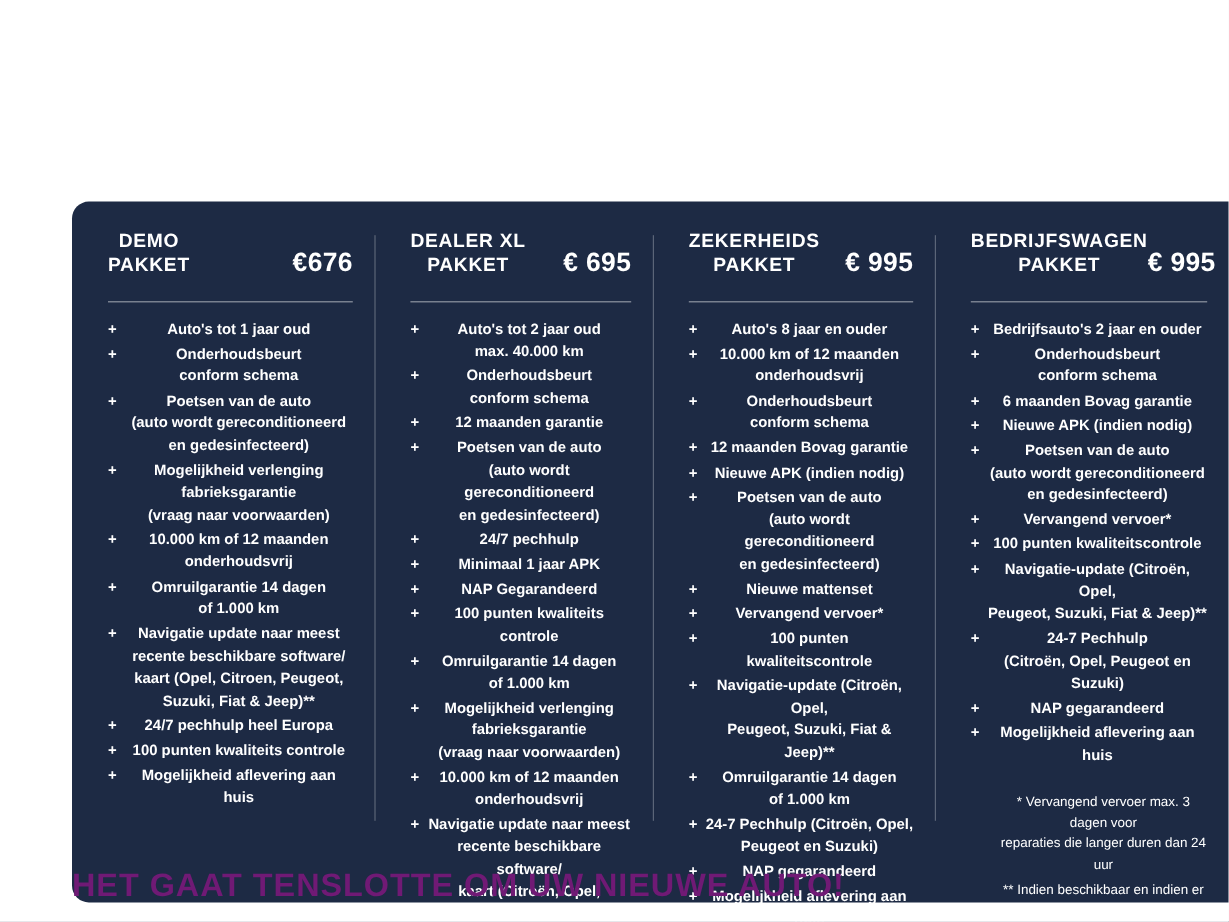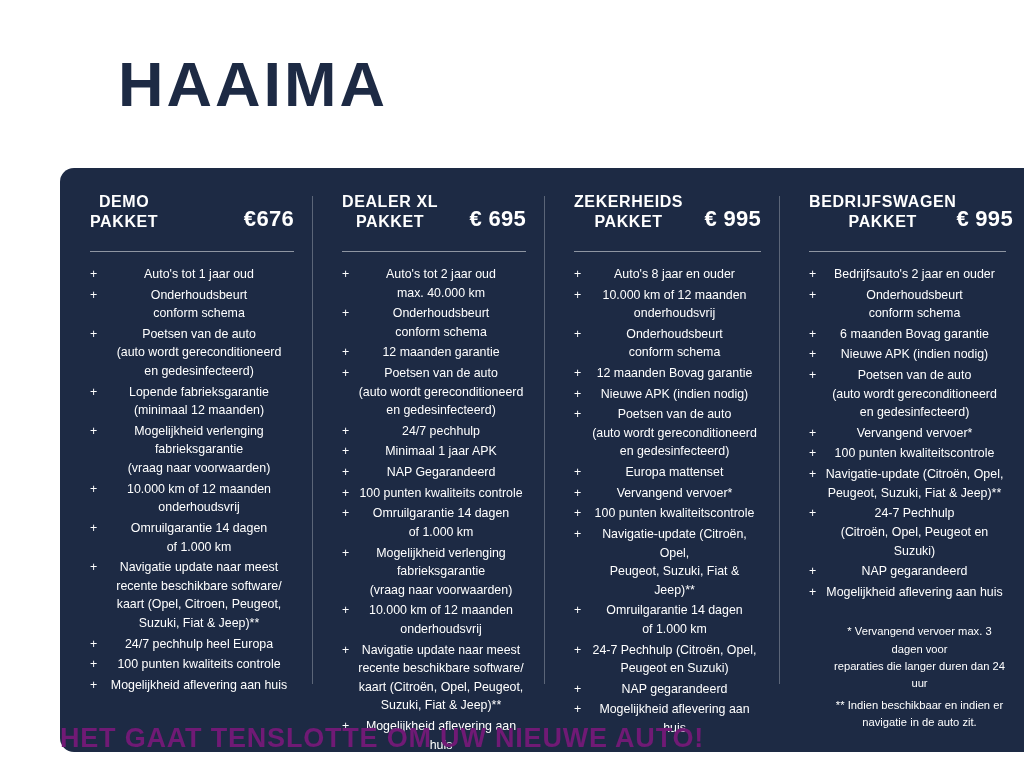--- a/index.html
+++ b/index.html
@@ -105,20 +105,21 @@
   }
   .col-rule {
     margin-top: 7px;
     height: 1px;
     background: rgba(255,255,255,0.5);
   }
   .feat-list {
     list-style: none;
     margin: 13px 0 0 0;
     padding: 0;
+    font-weight: bold;
   }
   .feat {
     position: relative;
     padding-left: 14px;
     margin-bottom: 2px;
     font-size: 12.4px;
     line-height: 1.5;
     white-space: pre-line;
   }
   .feat::before {
@@ -153,42 +154,39 @@
     text-transform: uppercase;
   }
 </style>
 </head>
 <body>
 
 <div class="page">
 
   <div class="header">
     <div class="brand">
-      <div class="brand-name">HAAIMA</div>
     </div>
   </div>
 
   <div class="panel">
 
     <div class="col col-1">
       <div class="col-head">
         <div class="col-title">DEMO
 PAKKET</div>
         <div class="col-price">€676</div>
       </div>
       <div class="col-rule"></div>
       <ul class="feat-list">
         <li class="feat">Auto's tot 1 jaar oud</li>
         <li class="feat">Onderhoudsbeurt
 conform schema</li>
         <li class="feat">Poetsen van de auto
 (auto wordt gereconditioneerd
 en gedesinfecteerd)</li>
-        <li class="feat">Lopende fabrieksgarantie
-(minimaal 12 maanden)</li>
         <li class="feat">Mogelijkheid verlenging
 fabrieksgarantie
 (vraag naar voorwaarden)</li>
         <li class="feat">10.000 km of 12 maanden
 onderhoudsvrij</li>
         <li class="feat">Omruilgarantie 14 dagen
 of 1.000 km</li>
         <li class="feat">Navigatie update naar meest
 recente beschikbare software/
 kaart (Opel, Citroen,  Peugeot,
@@ -245,21 +243,21 @@
         <li class="feat">Auto's 8 jaar en ouder</li>
         <li class="feat">10.000 km of 12 maanden
 onderhoudsvrij</li>
         <li class="feat">Onderhoudsbeurt
 conform schema</li>
         <li class="feat">12 maanden Bovag garantie</li>
         <li class="feat">Nieuwe APK (indien nodig)</li>
         <li class="feat">Poetsen van de auto
 (auto wordt gereconditioneerd
 en gedesinfecteerd)</li>
-        <li class="feat">Europa mattenset</li>
+        <li class="feat">Nieuwe mattenset</li>
         <li class="feat">Vervangend vervoer*</li>
         <li class="feat">100 punten kwaliteitscontrole</li>
         <li class="feat">Navigatie-update (Citroën, Opel,
 Peugeot, Suzuki, Fiat &amp; Jeep)**</li>
         <li class="feat">Omruilgarantie 14 dagen
 of 1.000 km</li>
         <li class="feat">24-7 Pechhulp (Citroën, Opel,
 Peugeot en Suzuki)</li>
         <li class="feat">NAP gegarandeerd</li>
         <li class="feat">Mogelijkheid aflevering aan huis</li>

